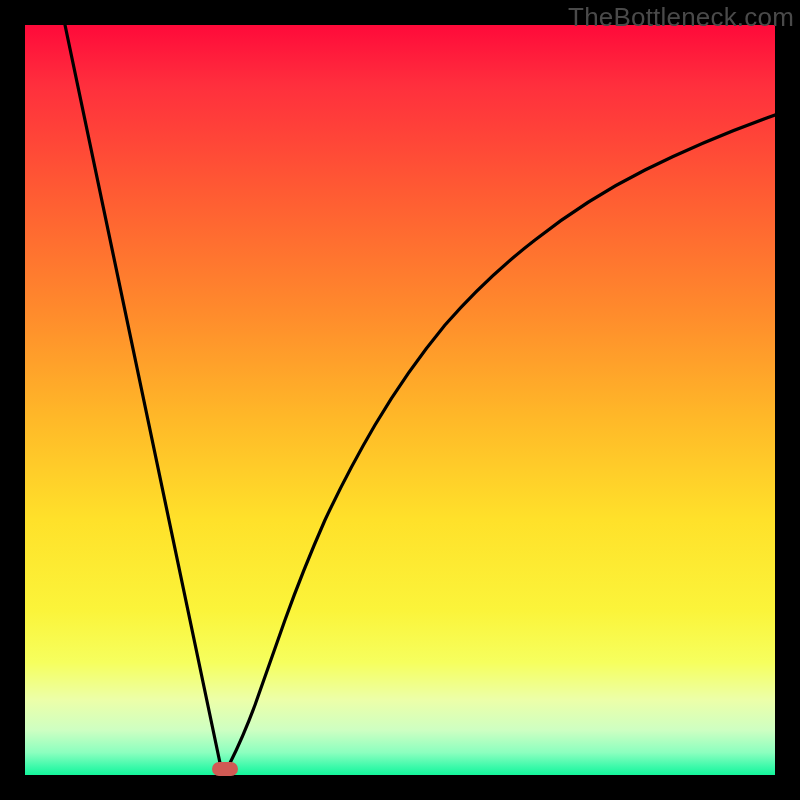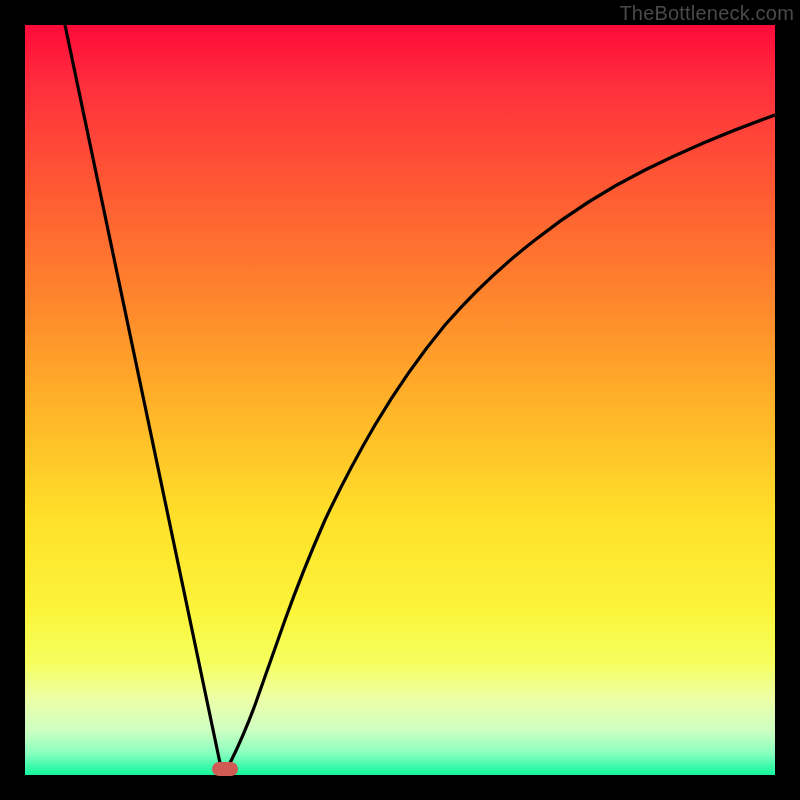--- a/index.html
+++ b/index.html
@@ -40,21 +40,21 @@
       #8cffbf 97%,
       #38f9a9 99%,
       #14f59b 100%
     );
   }
   .watermark {
     position: absolute;
     top: 2px;
     right: 6px;
     color: #4a4a4a;
-    font-size: 20px;
+    font-size: 26px;
     font-weight: 500;
     letter-spacing: 0.2px;
     z-index: 10;
   }
   svg.curve {
     position: absolute;
     top: 0;
     left: 0;
     width: 750px;
     height: 750px;

